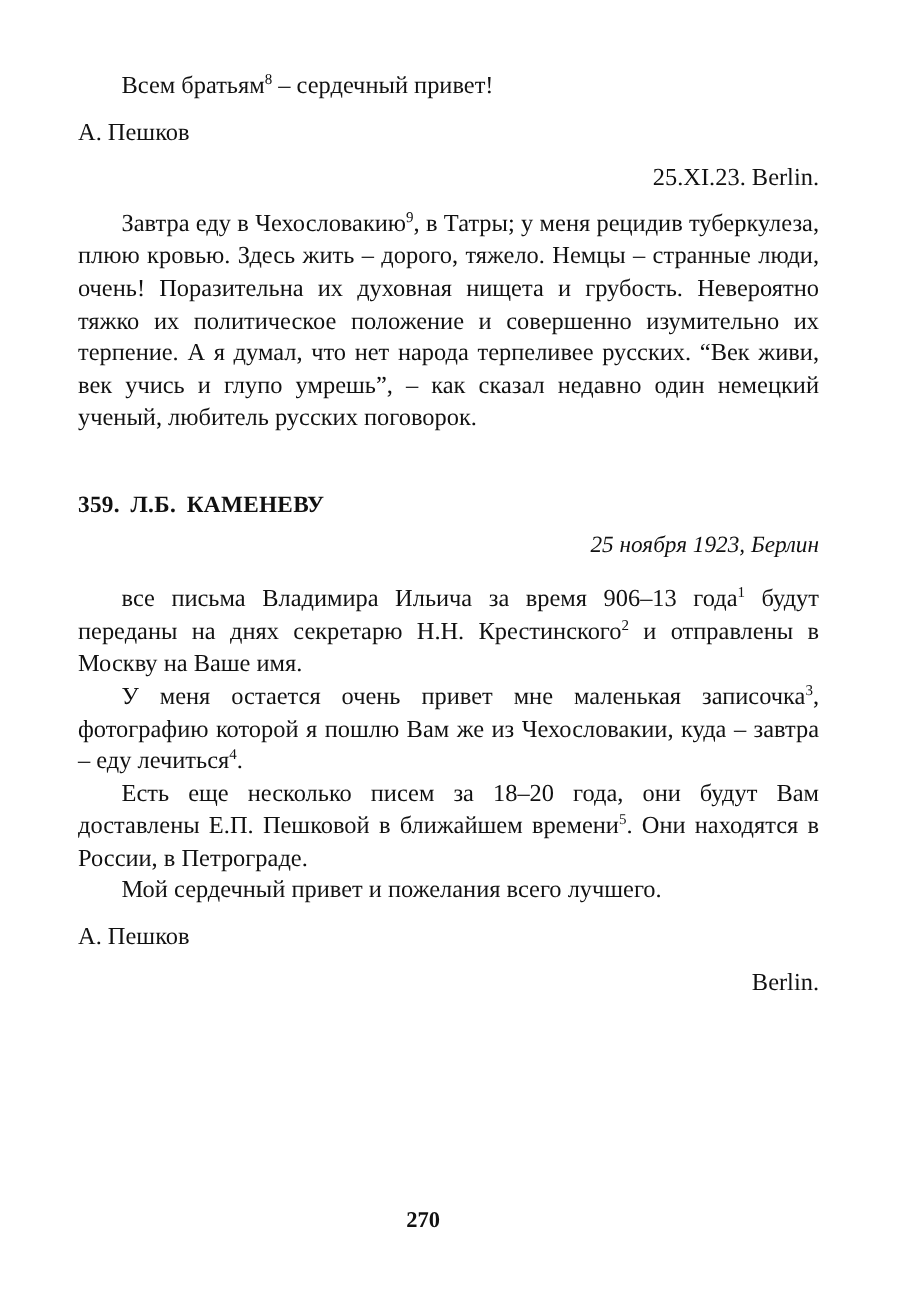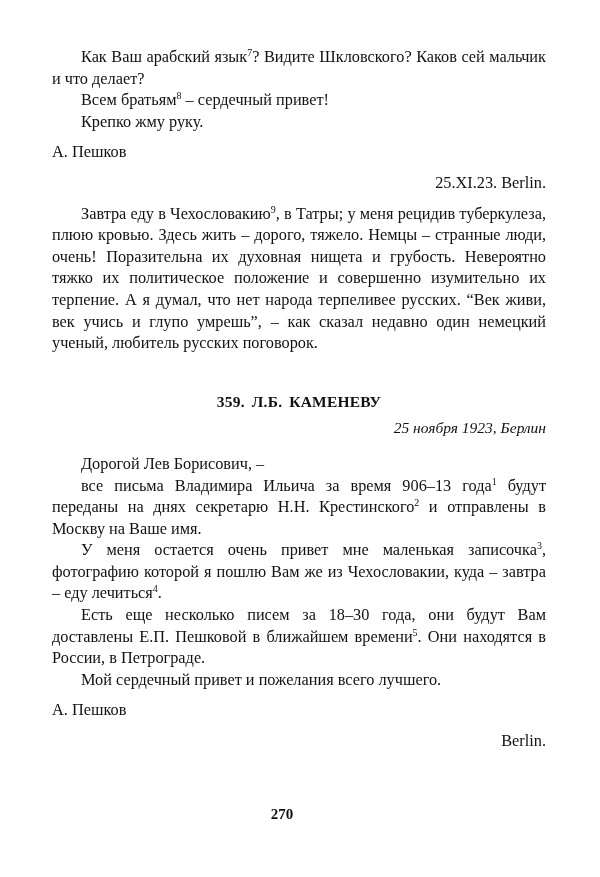--- a/index.html
+++ b/index.html
@@ -8,53 +8,50 @@
       font-family: "Liberation Serif", "DejaVu Serif", serif;
       color: #111111;
     }
     .page { position: absolute; left: 52px; top: 46px; width: 494px; }
     p { margin: 0; font-size: 16.3px; line-height: 21.6px; text-align: justify; hyphens: none; }
     .ind { text-indent: 29px; }
     .sig { text-align: left; padding-right: 22px; }
     .date-line { padding-left: 29px; text-align: right; }
     sup { font-size: 10px; line-height: 0; vertical-align: 6px; }
     .gap-s { height: 9px; }
-    .heading { text-align: center; font-weight: bold; font-size: 15.5px; letter-spacing: 0.2px; word-spacing: 3px; }
+    .heading { text-align: left; font-weight: bold; font-size: 15.5px; letter-spacing: 0.2px; word-spacing: 3px; }
     .subdate { text-align: right; font-style: italic; font-size: 15.5px; }
     .pagenum { position: absolute; left: 0; width: 564px; top: 806px; text-align: center; font-weight: bold; font-size: 15px; }
   </style>
 </head>
 <body>
 
 <div class="page">
 
-  <p class="ind"><span>Как Ваш арабский язык</span><sup>7</sup><span>? Видите Шкловского? Каков сей мальчик и что делает?</span></p>
   <p class="ind"><span>Всем братьям</span><sup>8</sup><span> – сердечный привет!</span></p>
-  <p class="ind"><span>Крепко жму руку.</span></p>
 
   <div class="gap-s"></div>
   <p class="sig">А. Пешков</p>
   <div class="gap-s"></div>
   <p class="date-line">25.XI.23. Berlin.</p>
   <div class="gap-s"></div>
 
   <p class="ind"><span>Завтра еду в Чехословакию</span><sup>9</sup><span>, в Татры; у меня рецидив туберкулеза, плюю кровью. Здесь жить – дорого, тяжело. Немцы – странные люди, очень! Поразительна их духовная нищета и грубость. Невероятно тяжко их политическое положение и совершенно изумительно их терпение. А я думал, что нет народа терпеливее русских. “Век живи, век учись и глупо умрешь”, – как сказал недавно один немецкий ученый, любитель русских поговорок.</span></p>
   <div class="gap-s"></div>
 
   <div style="height:28px"></div>
 
   <p class="heading">359. Л.Б. КАМЕНЕВУ</p>
   <div style="height:5px"></div>
   <p class="subdate">25 ноября 1923, Берлин</p>
   <div style="height:14px"></div>
 
-  <p class="ind">Дорогой Лев Борисович, –</p>
   <p class="ind"><span>все письма Владимира Ильича за время 906–13 года</span><sup>1</sup><span> будут переданы на днях секретарю Н.Н. Крестинского</span><sup>2</sup><span> и отправлены в Москву на Ваше имя.</span></p>
   <p class="ind"><span>У меня остается очень привет мне маленькая записочка</span><sup>3</sup><span>, фотографию которой я пошлю Вам же из Чехословакии, куда – завтра – еду лечиться</span><sup>4</sup><span>.</span></p>
-  <p class="ind"><span>Есть еще несколько писем за 18–30 года, они будут Вам доставлены Е.П. Пешковой в ближайшем времени</span><sup>5</sup><span>. Они находятся в России, в Петрограде.</span></p>
+  <p class="ind"><span>Есть еще несколько писем за 18–20 года, они будут Вам доставлены Е.П. Пешковой в ближайшем времени</span><sup>5</sup><span>. Они находятся в России, в Петрограде.</span></p>
   <p class="ind">Мой сердечный привет и пожелания всего лучшего.</p>
 
   <div class="gap-s"></div>
   <p class="sig">А. Пешков</p>
   <div class="gap-s"></div>
   <p class="date-line">Berlin.</p>
 </div>
 
 <div class="pagenum">270</div>
 

